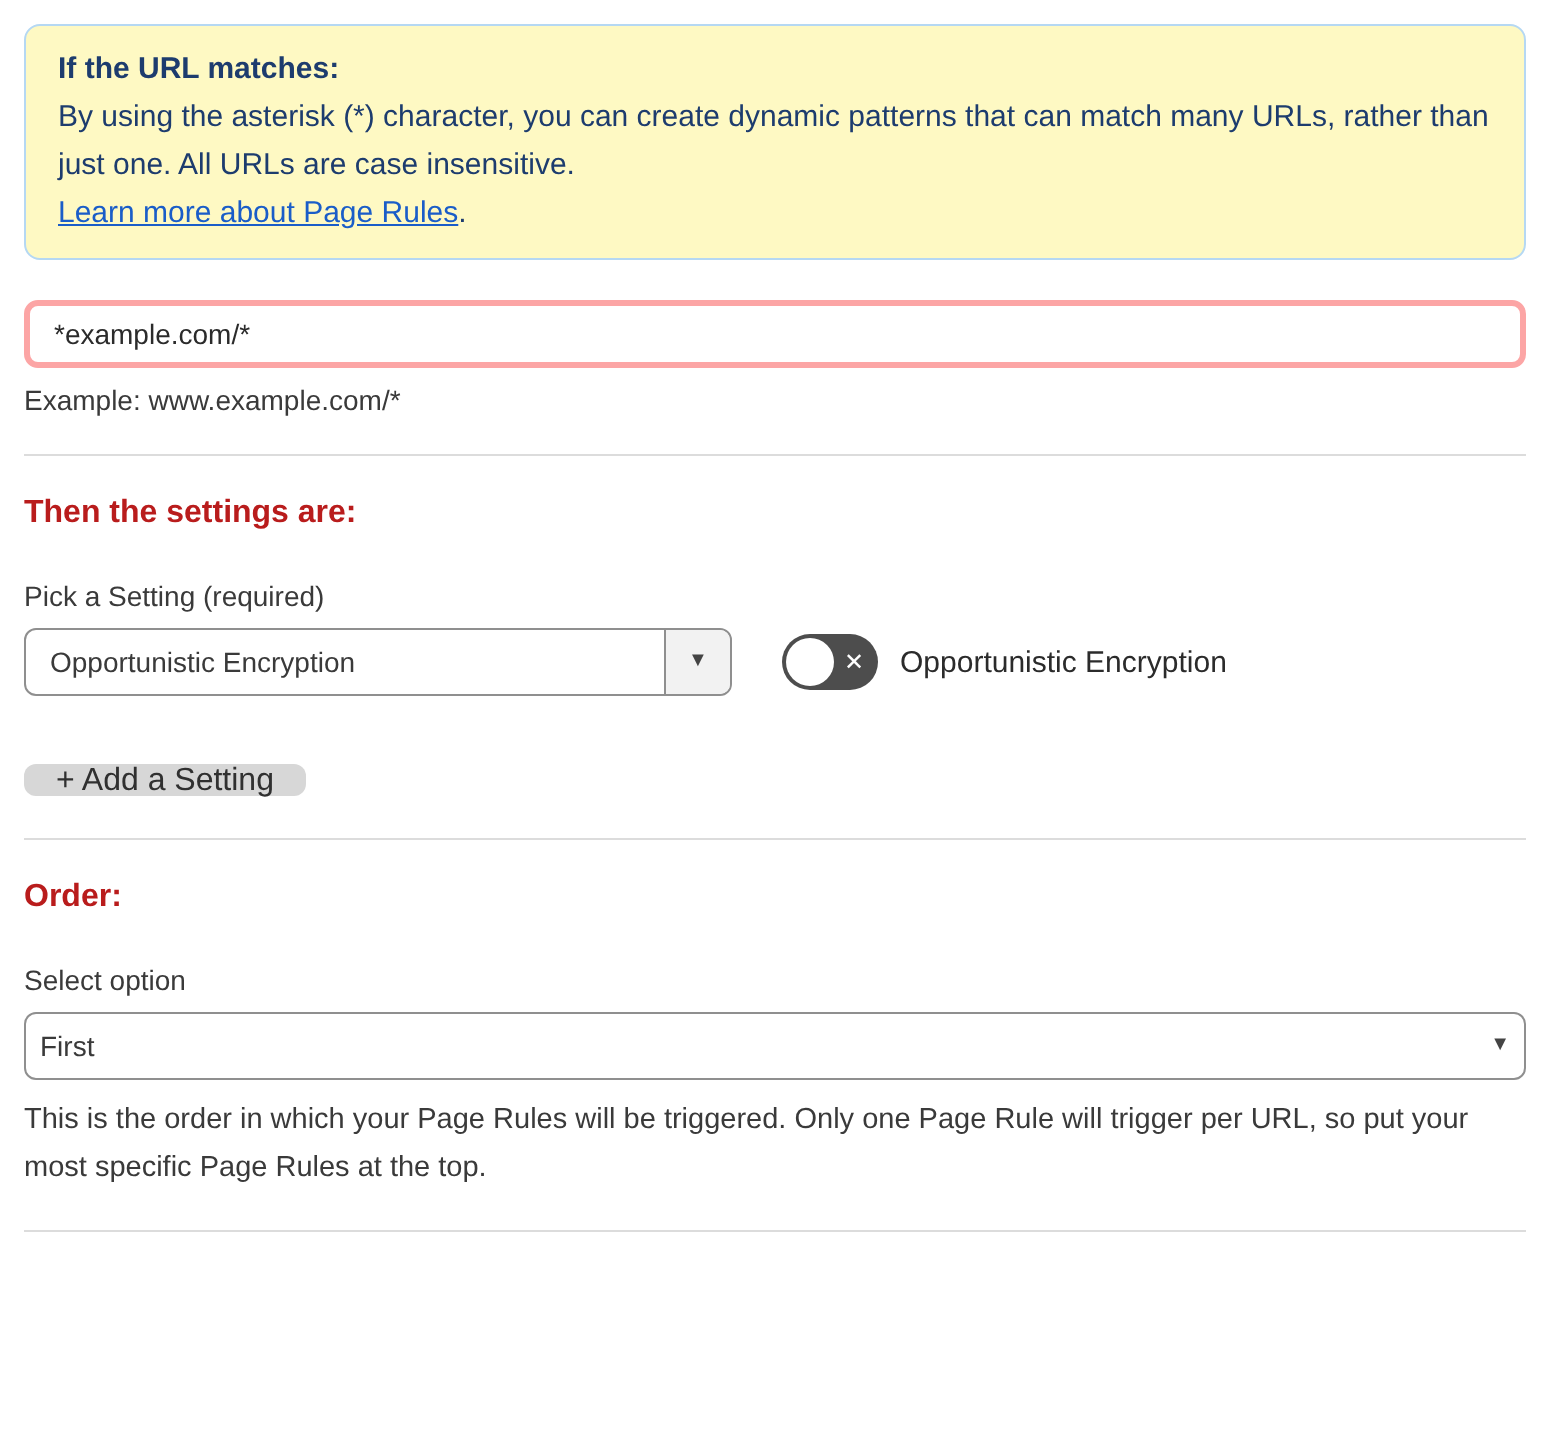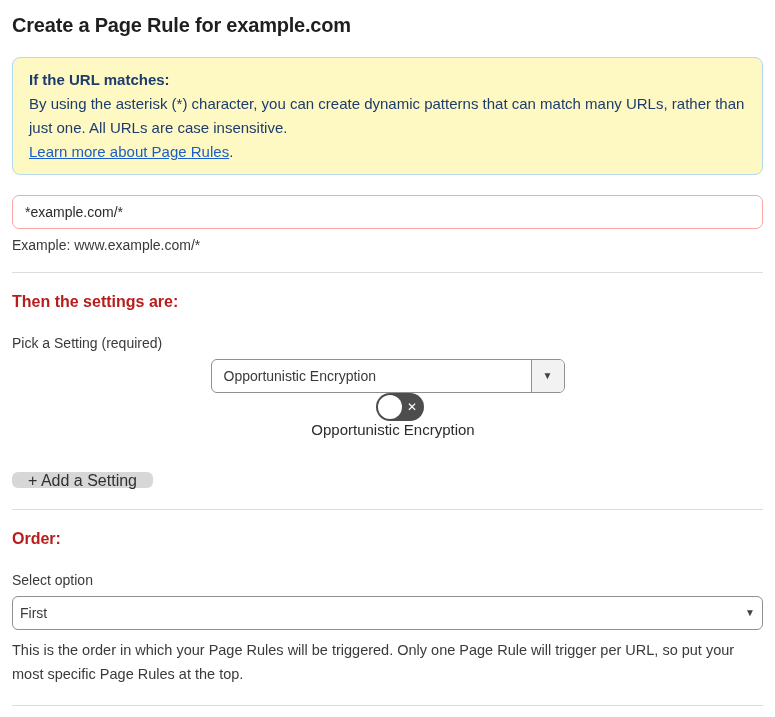--- a/index.html
+++ b/index.html
@@ -29,38 +29,38 @@
   }
   .info-box p { margin: 0; }
   .info-heading { font-weight: bold; }
   .info-link { color: #1a5dc8; text-decoration: underline; cursor: pointer; }
 
   .field-label {
     display: block; font-size: 14px; color: #3a3a3a; margin-bottom: 8px;
   }
   .text-input {
     width: 100%; height: 34px;
-    border: 1px solid #fca5a5; border-radius: 7px;
+    border: 3px solid #fca5a5; border-radius: 7px;
     padding: 0 12px; font-size: 14px; color: #2b2b2b;
     font-family: "Liberation Sans", sans-serif;
     background: #fff; outline: none;
   }
   .field-hint { font-size: 14px; color: #3a3a3a; margin-top: 8px; }
 
   hr.divider {
     border: none; border-top: 1px solid #dcdcdc;
     margin: 19px 0 20px;
   }
 
   h2.section-heading {
     font-size: 16px; font-weight: bold; color: #b91c1c;
     margin: 0 0 24px;
   }
 
-  .setting-row { display: flex; align-items: center; flex-direction: column; }
+  .setting-row { display: flex; align-items: center; }
   .select-box {
     display: flex; align-items: center;
     border: 1px solid #8f8f8f; border-radius: 6px;
     height: 34px; background: #fff;
     font-size: 14px; color: #3a3a3a;
     cursor: pointer; overflow: hidden;
   }
   .setting-select { width: 354px; justify-content: space-between; }
   .setting-select .select-value { padding-left: 12px; }
   .select-caret-box {
@@ -98,21 +98,20 @@
   .order-help {
     font-size: 14.5px; line-height: 24px; color: #3a3a3a;
     margin: 8px 0 0;
   }
 </style>
 </head>
 <body>
 
 <div class="page">
 
-  <h1 class="page-title">Create a Page Rule for example.com</h1>
 
   <div class="info-box">
     <p class="info-heading">If the URL matches:</p>
     <p class="info-body">By using the asterisk (*) character, you can create dynamic patterns that can match many URLs, rather than just one. All URLs are case insensitive.</p>
     <p class="info-link-line"><a class="info-link">Learn more about Page Rules</a><span>.</span></p>
   </div>
 
   <input type="text" class="text-input" value="*example.com/*" style="">
   <div class="field-hint">Example: www.example.com/*</div>
 

